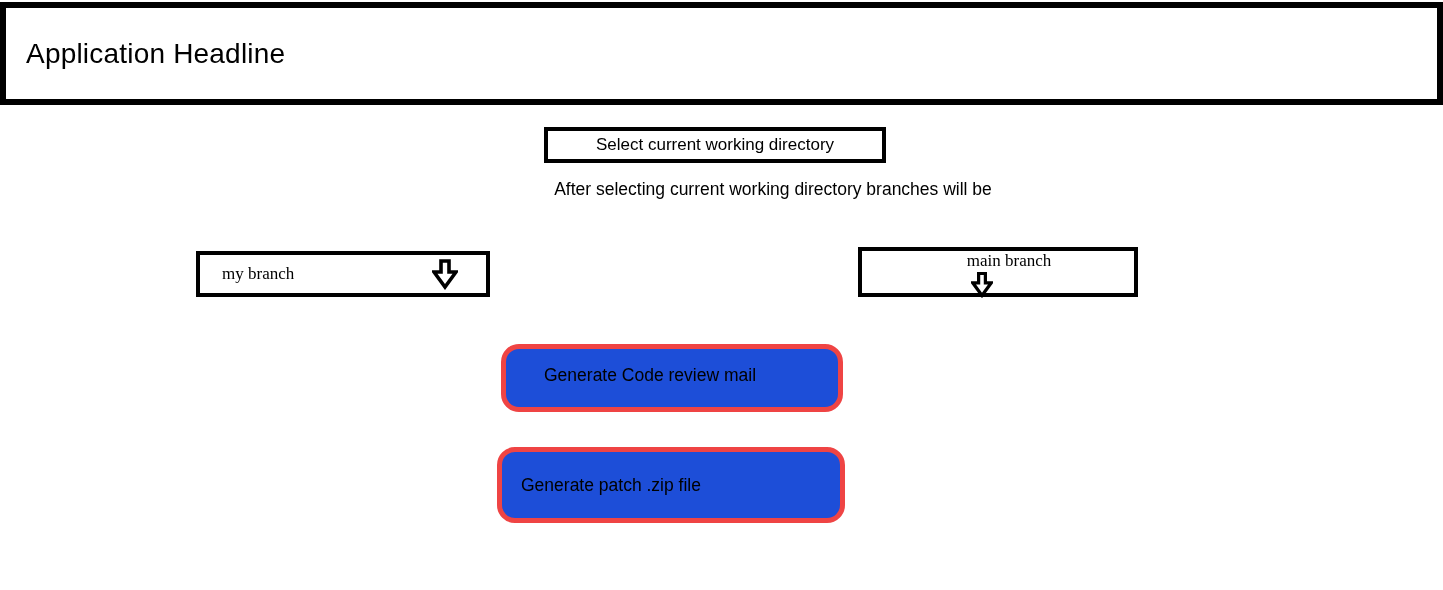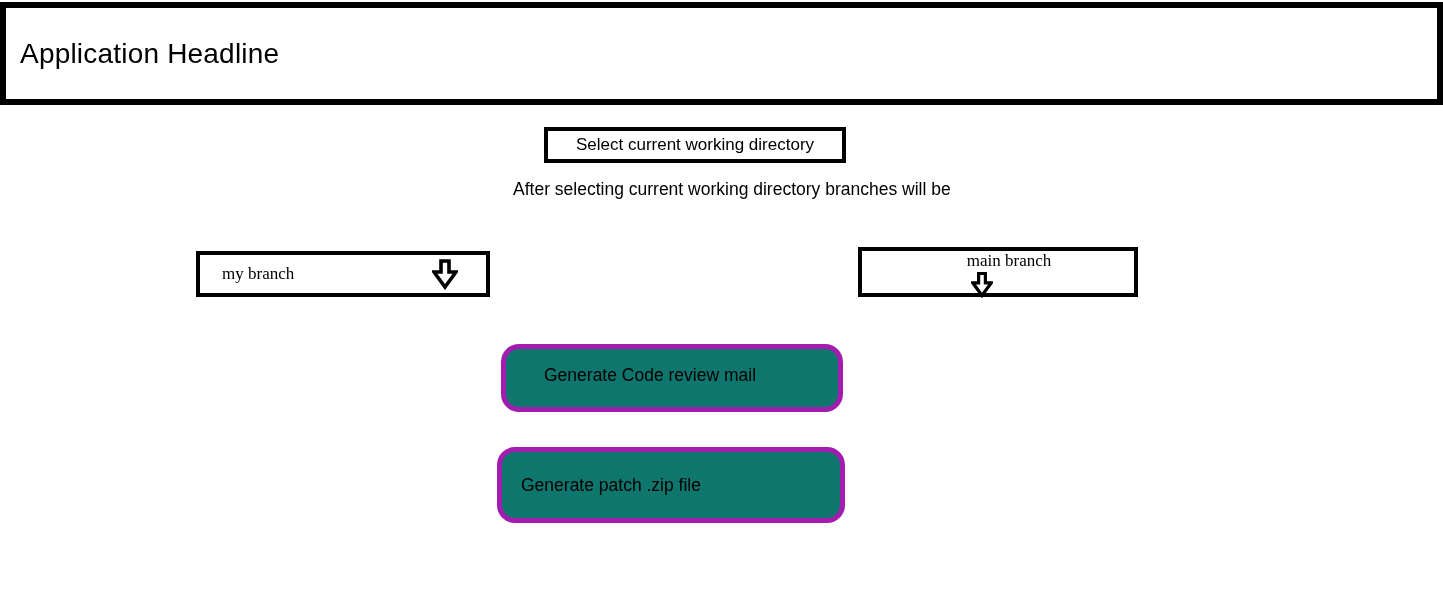--- a/index.html
+++ b/index.html
@@ -18,43 +18,44 @@
   .app-header {
     left: 0; top: 2px;
     width: 1443px; height: 103px;
     border: 6px solid #000;
     background: #fff;
     display: flex;
     align-items: center;
   }
   .app-title {
     font-size: 28px;
-    padding-left: 14px;
+    padding-left: 20px;
     letter-spacing: 0.2px;
   }
 
   
   .select-cwd {
     left: 544px; top: 127px;
-    width: 302px; height: 36px;
+    width: 342px; height: 36px;
     border: 4px solid #000;
     background: #fff;
     display: flex;
     align-items: center;
     justify-content: center;
     font-size: 17px;
     cursor: pointer;
   }
 
   
   .description {
     left: 513px; top: 177px;
     width: 520px;
     font-size: 17.5px;
     line-height: 24px;
+    text-align: center;
   }
 
   
   .dropdown {
     border: 4px solid #000;
     background: #fff;
     display: flex;
     align-items: center;
     font-size: 17px;
     cursor: pointer;
@@ -62,23 +63,23 @@
   }
   .dropdown .dd-label { padding-left: 22px; flex: 1 1 auto; }
   .dropdown .dd-arrow { flex: 0 0 auto; display: flex; align-items: center; }
   .dd-my-branch   { left: 196px; top: 251px; width: 294px; height: 46px; }
   .dd-my-branch   .dd-arrow { padding-right: 28px; }
   .dd-main-branch { left: 858px; top: 247px; width: 280px; height: 50px; flex-direction: column; }
   .dd-main-branch .dd-arrow { padding-right: 32px; }
 
   
   .action-btn {
-    border: 5px solid #a21caf;
+    border: 5px solid #ef4444;
     border-radius: 18px;
-    background: #0f766e;
+    background: #1d4ed8;
     display: flex;
     align-items: center;
     font-size: 17.5px;
     cursor: pointer;
   }
   .btn-code-review {
     left: 501px; top: 344px;
     width: 342px; height: 68px;
     padding-left: 38px;
     align-items: flex-start;

